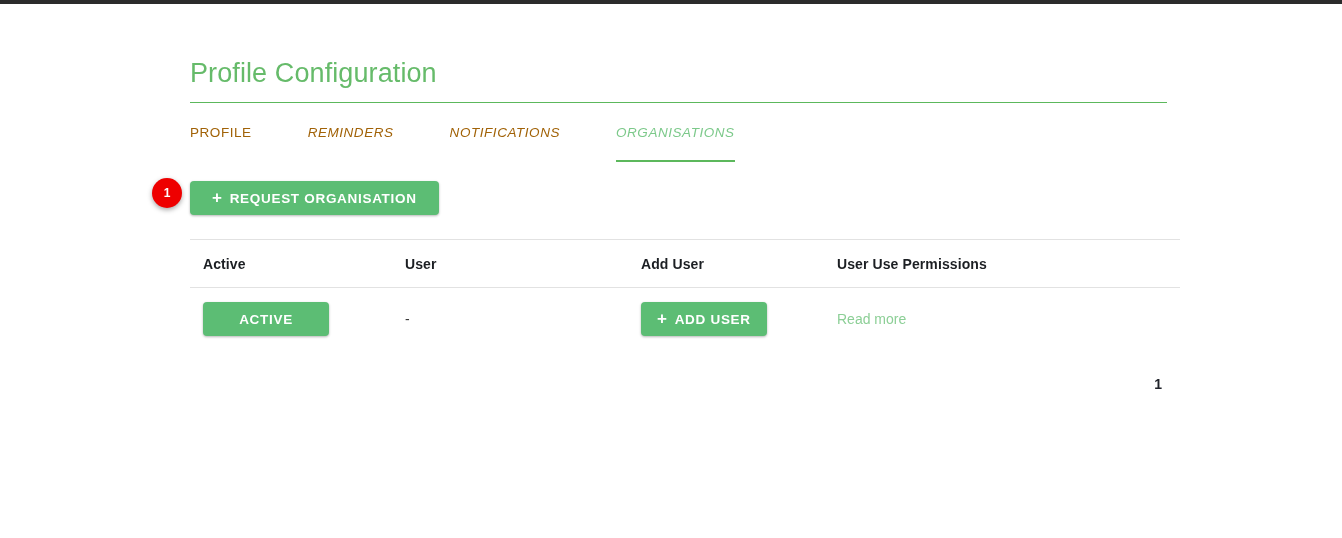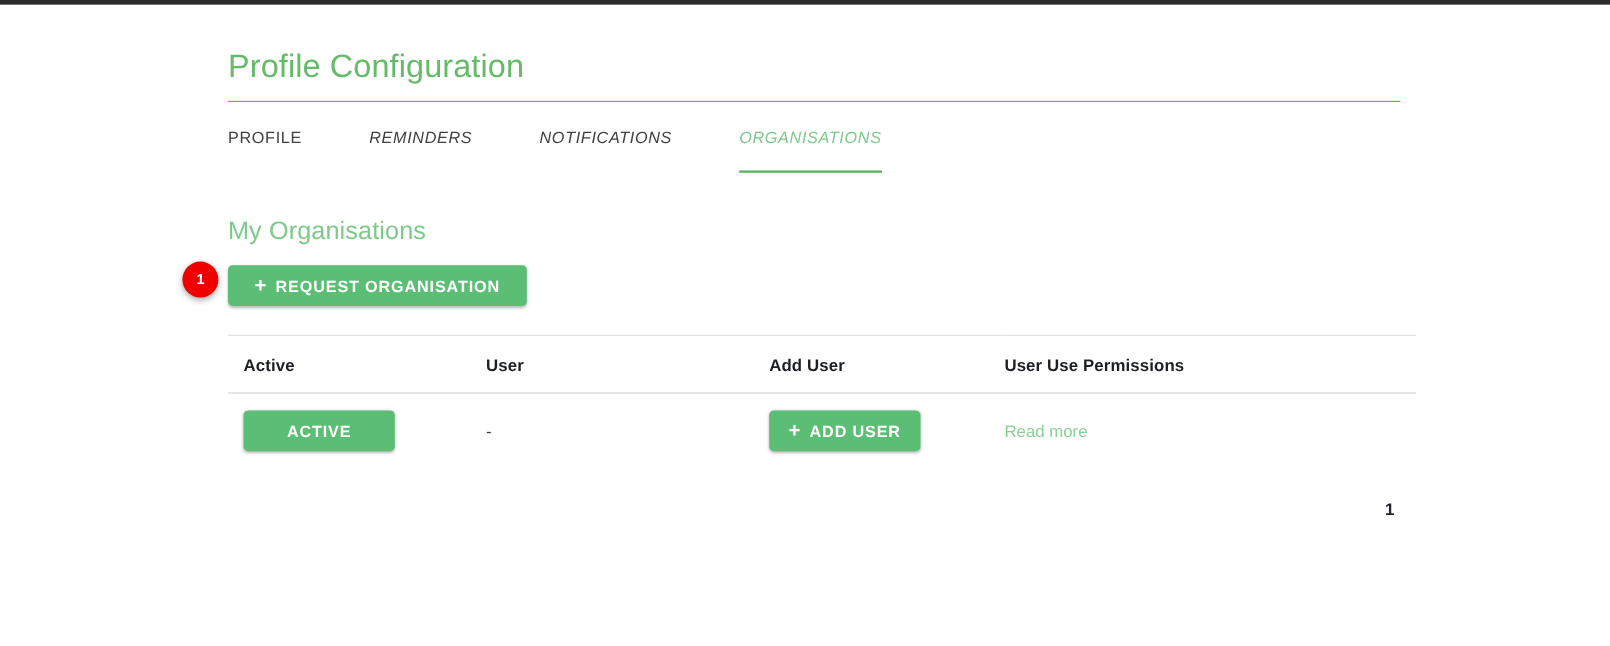--- a/index.html
+++ b/index.html
@@ -25,21 +25,21 @@
   .page {
     position: absolute;
     top: 4px; left: 0;
     width: 1342px;
     height: 534px;
     background: #ffffff;
   }
   .content {
     position: absolute;
     left: 190px;
-    top: 0;
+    top: 18px;
     width: 977px;
   }
   
   .page-title {
     font-size: 27px;
     font-weight: 400;
     color: #66bb6a;
     letter-spacing: 0.1px;
     margin: 0;
     padding-top: 36px;
@@ -51,21 +51,21 @@
   .tabs {
     display: flex;
     align-items: flex-start;
     margin-top: 16px;
     height: 46px;
   }
   .tab {
     position: relative;
     font-size: 13.5px;
     letter-spacing: 0.55px;
-    color: #404040;
+    color: #a16207;
     text-transform: uppercase;
     padding: 6px 0 0 0;
     margin-right: 0;
     cursor: pointer;
     white-space: nowrap;
     font-weight: 400;
   }
   .tab + .tab { margin-left: 56px; font-style: italic; }
   .tab.active { color: #7cc98a; }
   .tab.active::after {
@@ -209,21 +209,20 @@
         <span>REMINDERS</span>
       </div>
       <div class="tab">
         <span>NOTIFICATIONS</span>
       </div>
       <div class="tab active">
         <span>ORGANISATIONS</span>
       </div>
     </div>
 
-    <h2 class="section-heading">My Organisations</h2>
 
     <div class="action-bar">
       <div class="marker-badge">1</div>
       <button class="btn btn-request">
         <span class="plus">+</span>
         <span>REQUEST ORGANISATION</span>
       </button>
     </div>
 
     <table class="org-table">

